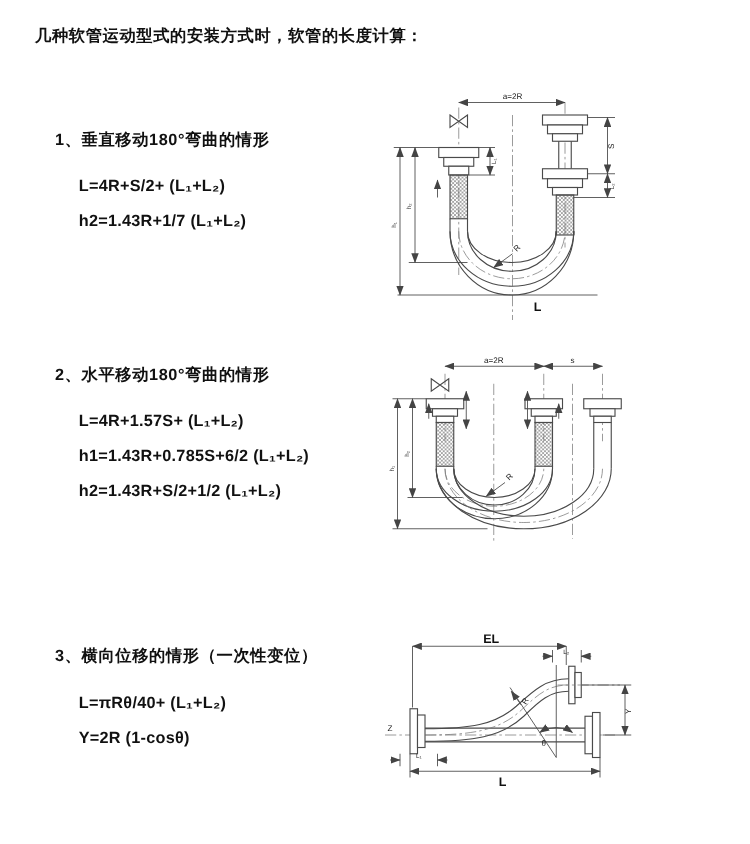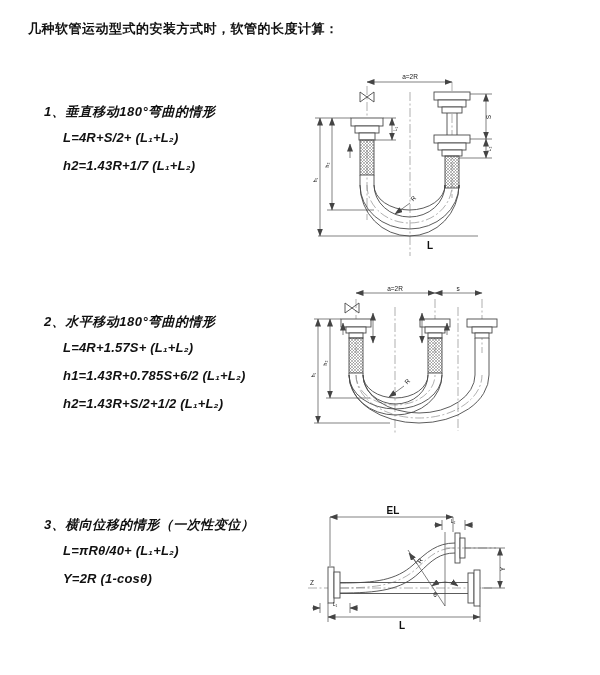--- a/index.html
+++ b/index.html
@@ -1,21 +1,21 @@
 <!DOCTYPE html>
 <html><head>
 <meta charset="utf-8">
 <style>
   html,body{margin:0;padding:0;background:#fff;}
   body{width:600px;height:675px;position:relative;overflow:hidden;
        font-family:"Liberation Sans","DejaVu Sans",sans-serif;color:#111;}
   .title{position:absolute;left:28px;top:20px;font-size:13px;font-weight:bold;letter-spacing:.5px;}
-  .section{position:absolute;left:44px;font-style:italic;}
+  .section{position:absolute;left:44px;}
   .sec-heading{font-size:13px;font-weight:bold;letter-spacing:.5px;}
-  .formulas{padding-left:19px;margin-top:3px;}
+  .formulas{padding-left:19px;margin-top:14px;}
   .formula{font-size:13px;font-weight:bold;line-height:28px;white-space:nowrap;letter-spacing:.2px;}
   .diagram{position:absolute;}
   
   .ln{stroke:#4a4a4a;stroke-width:.9;fill:none;}
   .fit{stroke:#4a4a4a;stroke-width:.9;fill:#fff;}
   .hose{stroke:#4a4a4a;stroke-width:.9;}
   .dim{stroke:#4a4a4a;stroke-width:.7;fill:none;}
   .cl{stroke:#7a7a7a;stroke-width:.6;fill:none;stroke-dasharray:9 2.5 2 2.5;}
   .lbl{font-family:"Liberation Sans",sans-serif;font-size:6.5px;fill:#222;}
   .lbl-sm{font-family:"Liberation Sans",sans-serif;font-size:5px;fill:#222;}
@@ -124,21 +124,21 @@
     <line class="dim" x1="100" y1="133" x2="85" y2="144" marker-end="url(#ar1)"></line>
     <text class="lbl" transform="rotate(-45 105 130)" x="105" y="130" text-anchor="middle">R</text>
   </g>
 
   <g>
     <line class="dim" x1="8" y1="166" x2="168" y2="166"></line>
     <text class="lbl-lg" x="120" y="179" text-anchor="middle">L</text>
   </g>
 </svg>
 
-<div class="section" style="top:313px">
+<div class="section" style="top:291px">
   <div class="sec-heading">2、水平移动180°弯曲的情形</div>
   <div class="formulas">
     <div class="formula">L=4R+1.57S+ (L₁+L₂)</div>
     <div class="formula">h1=1.43R+0.785S+6/2 (L₁+L₂)</div>
     <div class="formula">h2=1.43R+S/2+1/2 (L₁+L₂)</div>
   </div>
 </div>
 
 <svg class="diagram" style="left:310px;top:283px" width="250" height="162" viewBox="0 0 250 162">
   <defs>

